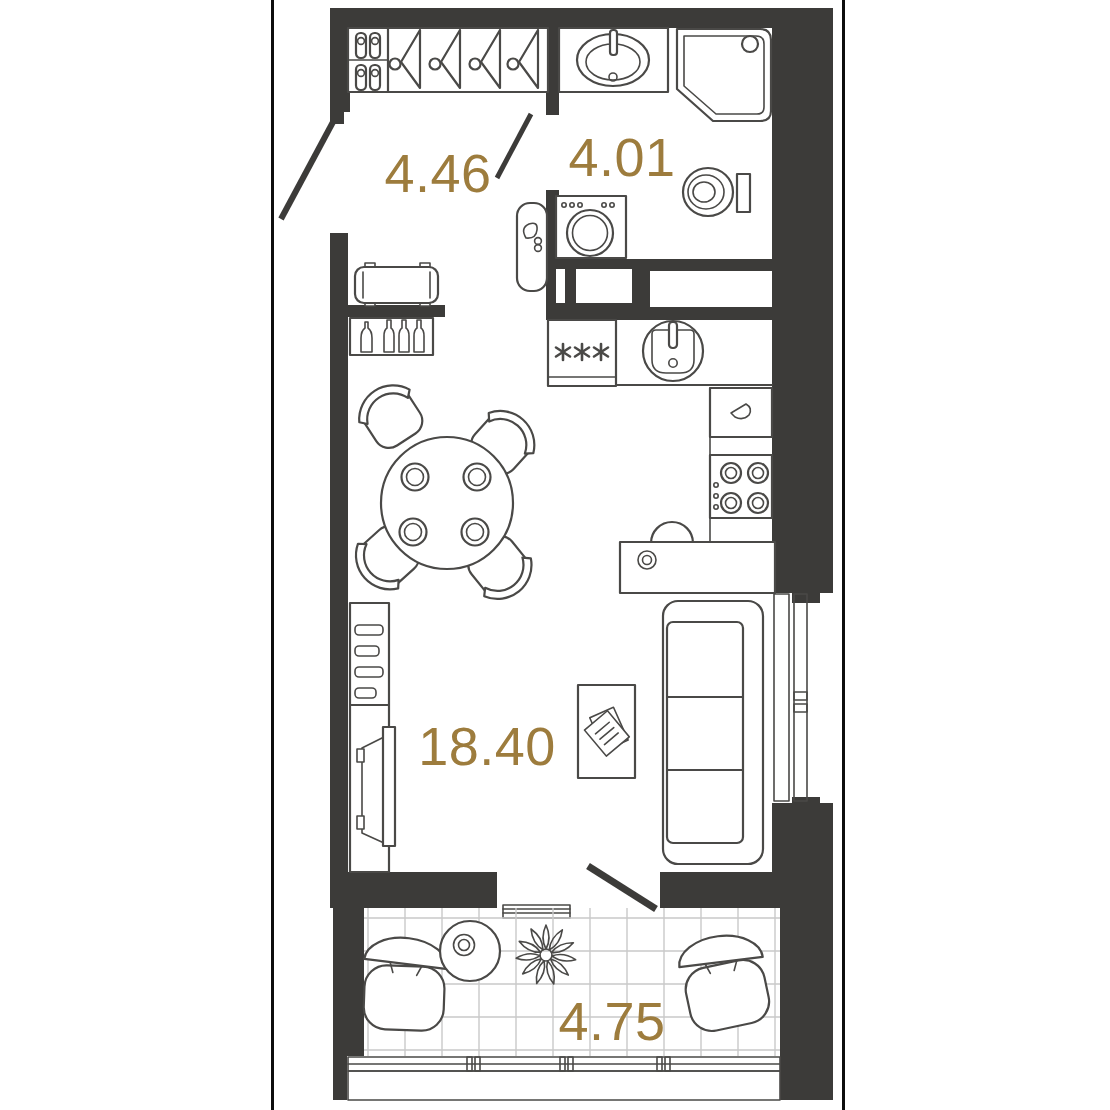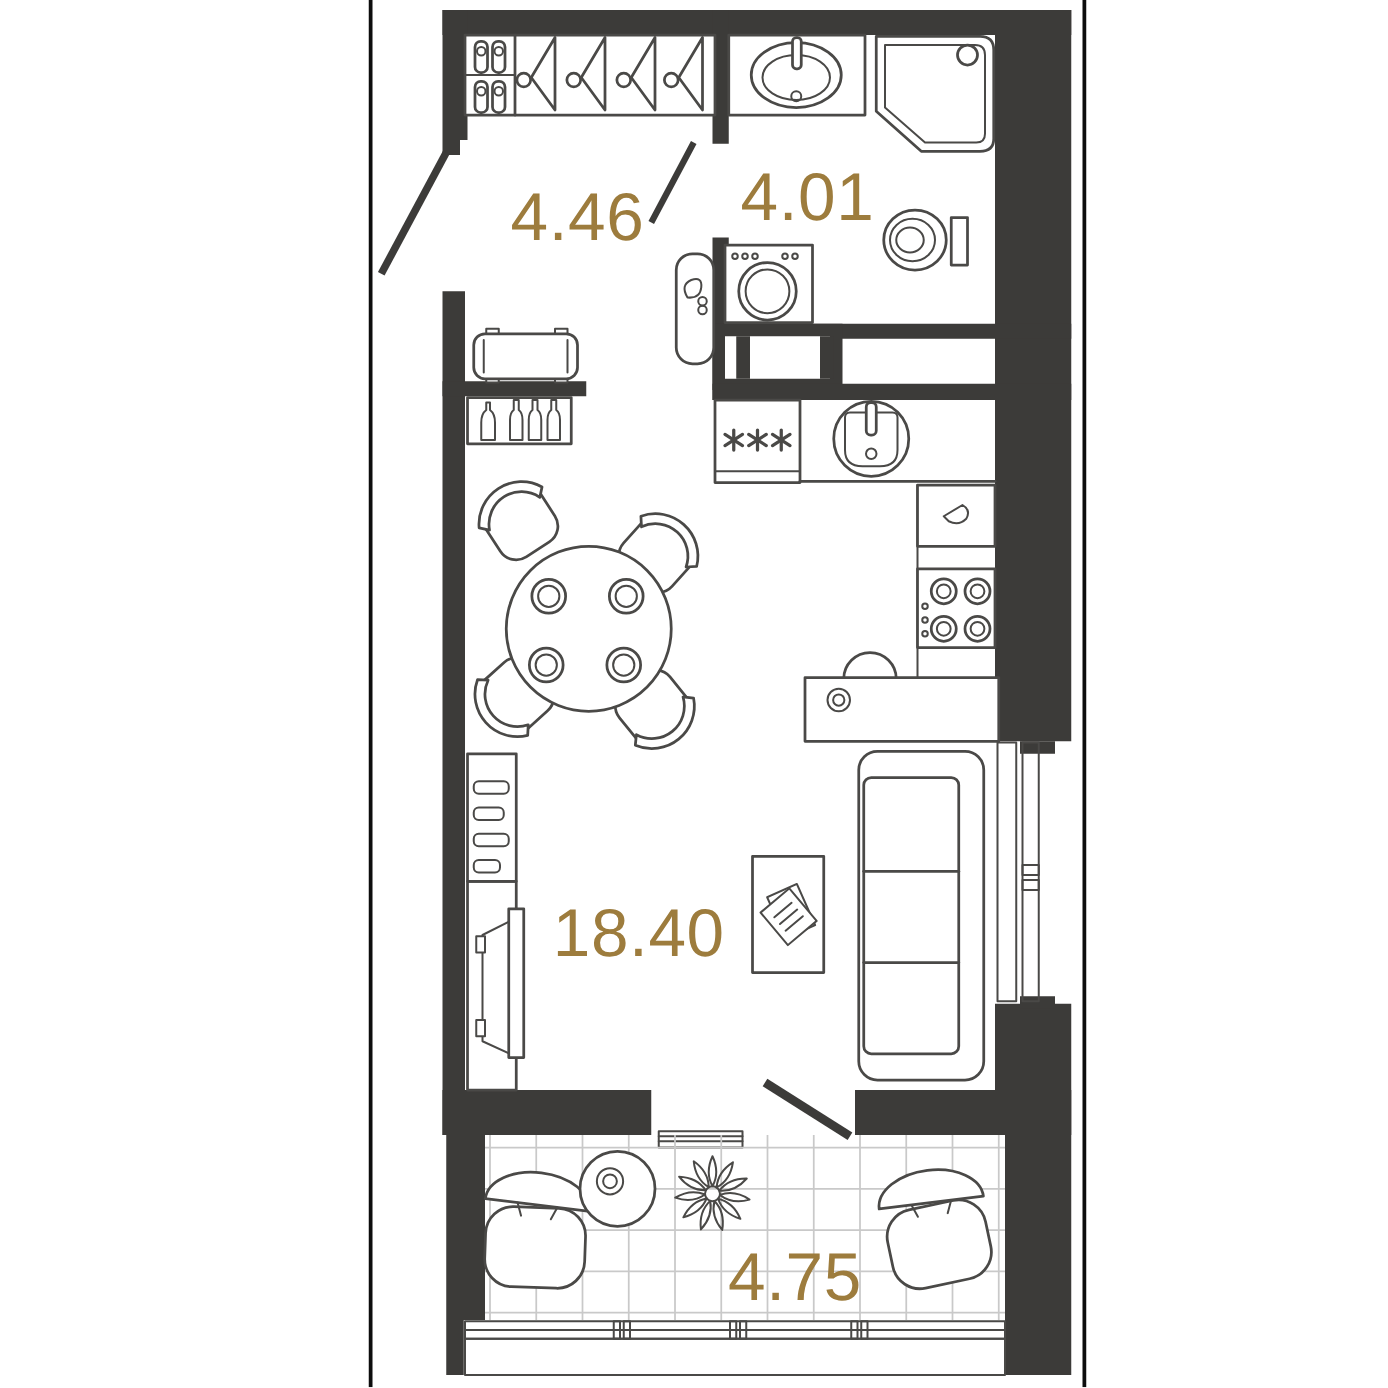--- a/index.html
+++ b/index.html
@@ -1,17 +1,17 @@
 <!DOCTYPE html>
 <html><head>
 <meta charset="utf-8">
 <style>
   html,body{margin:0;padding:0;background:#ffffff;}
   .stage{position:relative;width:942px;height:1110px;background:#fff;overflow:hidden;
-         font-family:"Liberation Sans",sans-serif;padding-left:24px;}
+         font-family:"Liberation Sans",sans-serif;}
   svg{display:block}
   .wall{fill:#3c3b39;stroke:none}
   .ln{fill:none;stroke:#4a4947;stroke-width:2.2;stroke-linejoin:round;stroke-linecap:round}
   .lnf{fill:#ffffff;stroke:#4a4947;stroke-width:2.2;stroke-linejoin:round;stroke-linecap:round}
   .thin{stroke-width:1.6}
   .door{stroke:#3c3b39;stroke-width:6;stroke-linecap:butt}
   .grid{stroke:#c9c9c9;stroke-width:1.4}
   .label{fill:#9d7c3d;font-size:54px;letter-spacing:0.5px;text-anchor:middle}
   .border{fill:#0d0d0d}
 </style>

